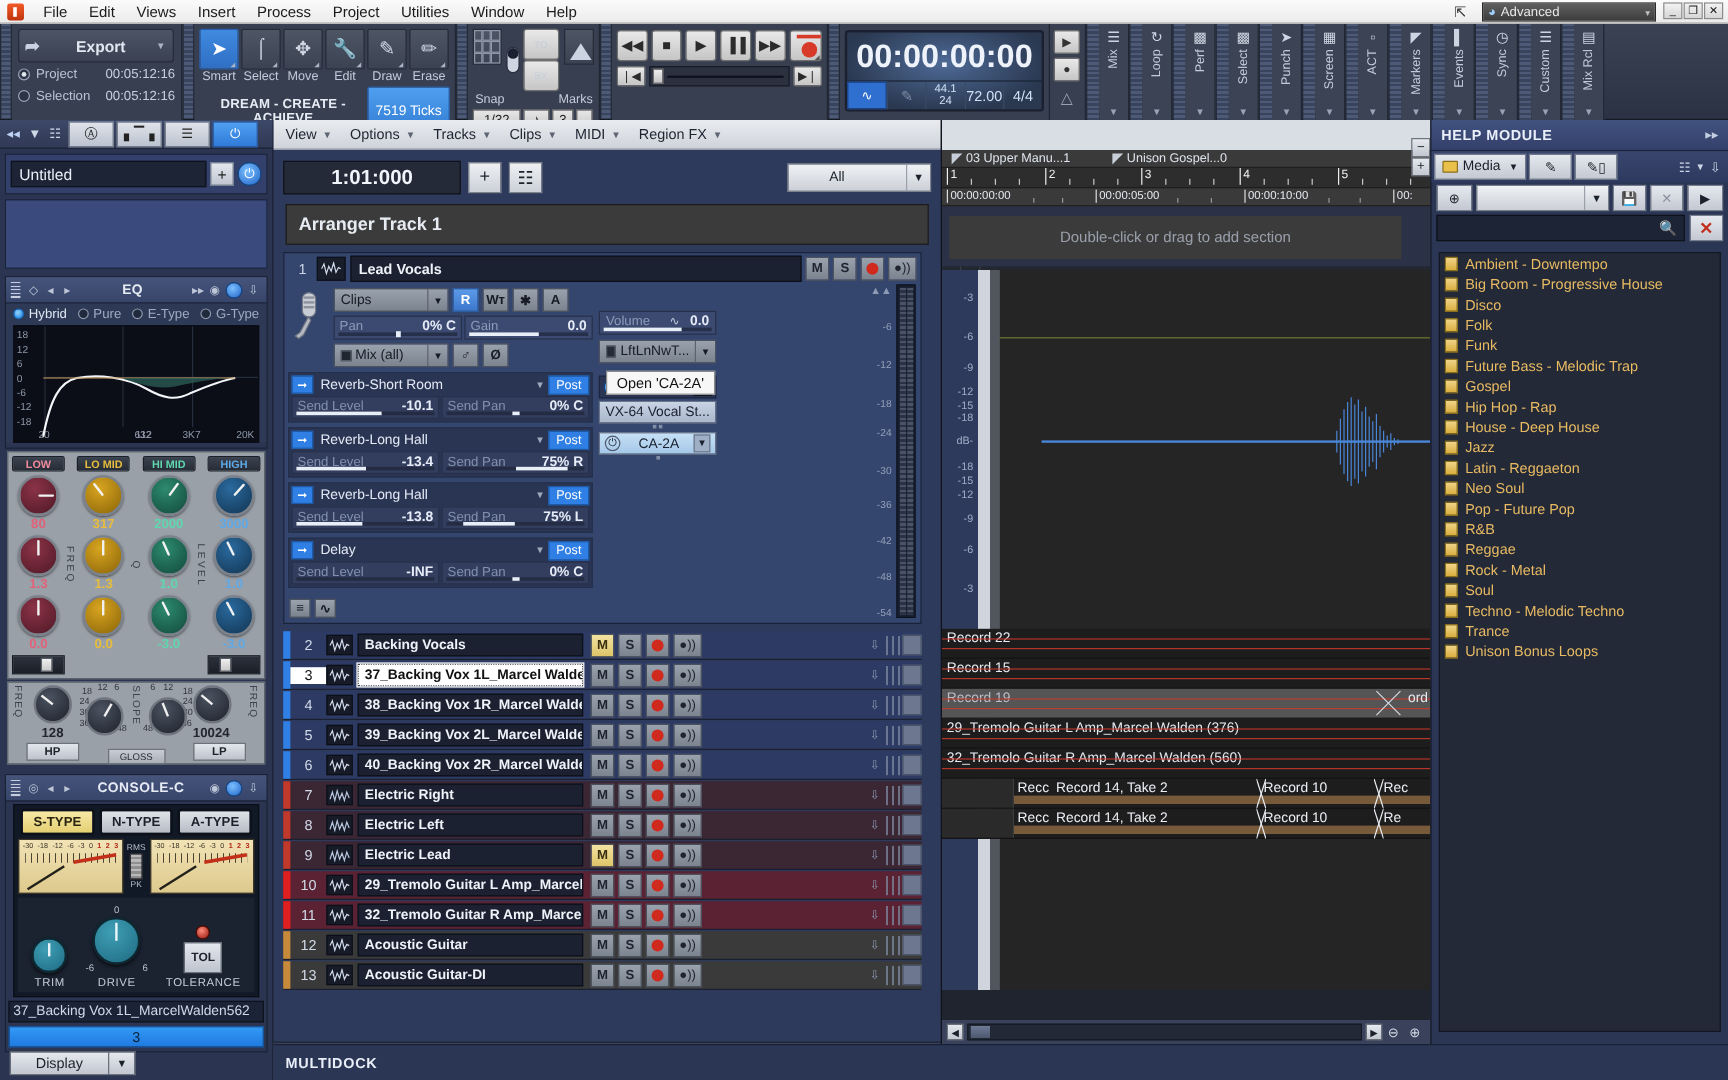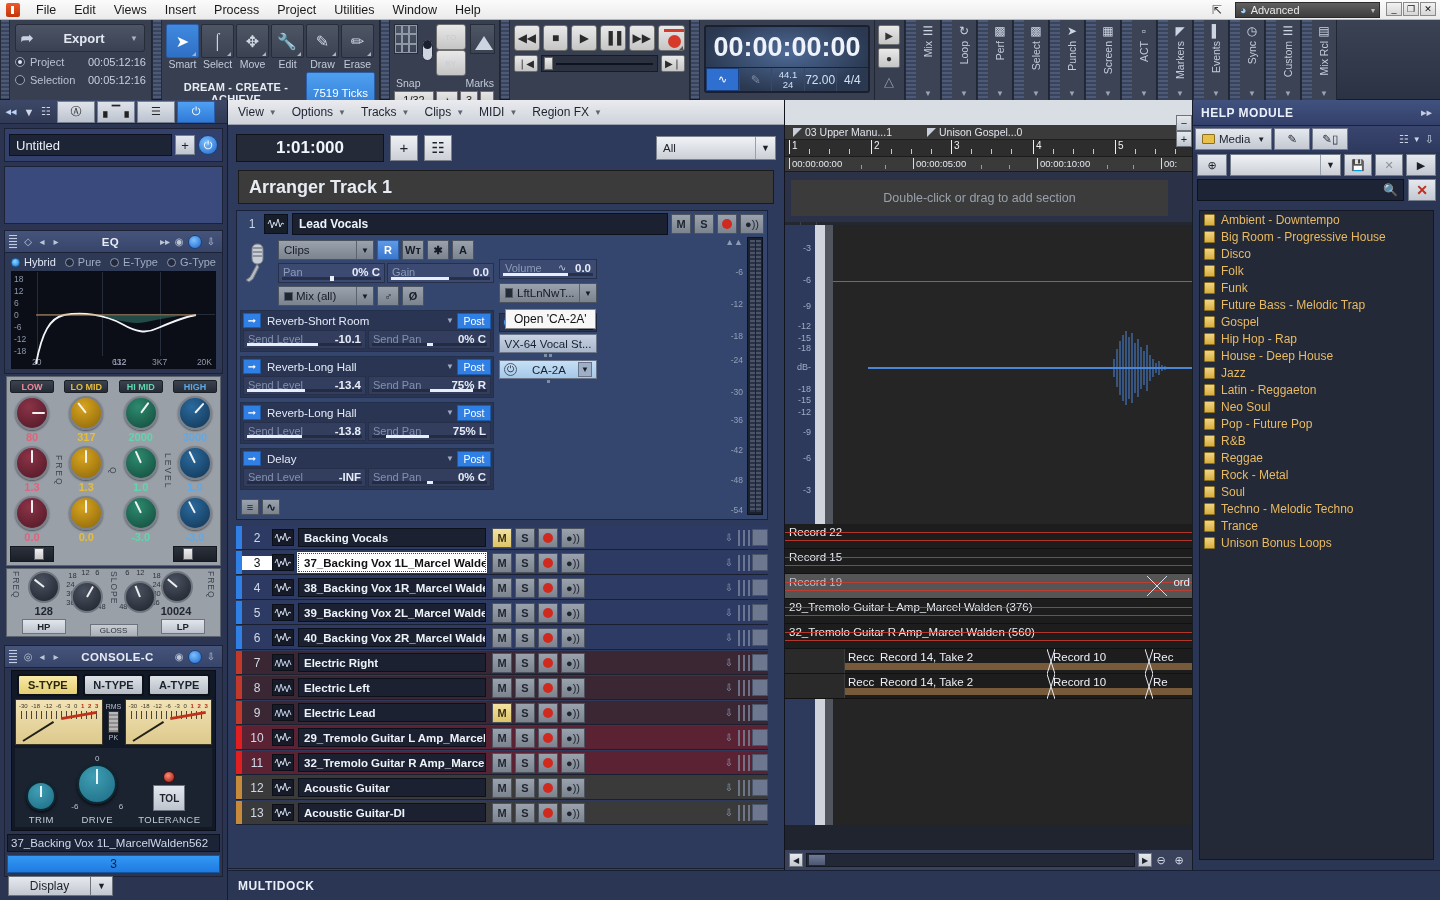--- a/index.html
+++ b/index.html
@@ -257,25 +257,25 @@
      display:flex;align-items:center;}
   .tvm{display:flex;align-items:center;padding:0 5px 0 10px;font-size:12px;color:#1e2330;}
   .tvm .c{margin-left:5px;font-size:8px;color:#5d6472;}
   #tv-ctrl{height:45px;display:flex;align-items:center;padding:0 8px;}
   #nowtime{width:148px;height:28px;background:#252a38;border:1px solid #10131c;
      display:flex;align-items:center;justify-content:center;color:#f0f4fb;font-size:17px;font-weight:bold;}
   #tv-ctrl .ab{width:28px;height:26px;margin-left:6px;background:linear-gradient(#eef0f3,#ccd0d7);
      border:1px solid #7d838d;display:flex;align-items:center;justify-content:center;color:#1c212b;font-size:15px;}
   #allsel{margin-left:auto;width:120px;height:24px;display:flex;
      background:linear-gradient(#f0f2f5,#cbcfd6);border:1px solid #7d838d;}
-  #allsel .t{flex:1;display:flex;align-items:center;padding-left:6px;color:#1c212b;font-size:11.5px;}
+  #allsel .t{flex:1;display:flex;align-items:center;padding-left:6px;color:#1c212b;font-size:11.5px;margin-left:28px;}
   #allsel .d{width:20px;border-left:1px solid #9aa0aa;display:flex;align-items:center;justify-content:center;font-size:9px;color:#1c212b;}
 
   #arranger{height:34px;margin:0 10px;background:#3b3b3b;border:1px solid #1b1b1b;
-     display:flex;align-items:center;padding-left:10px;font-size:18px;font-weight:bold;color:#e7ebf2;}
+     display:flex;align-items:center;padding-left:10px;font-size:15px;font-weight:bold;color:#e7ebf2;}
 
   #tracklist{position:absolute;left:0;top:110px;right:0;bottom:32px;overflow:hidden;}
 
   
   #tr1{position:absolute;left:8px;top:0;right:16px;height:310px;background:#34456e;border:1px solid #1a2238;}
   .trhdr{height:26px;display:flex;align-items:center;padding:2px 3px;}
   .trnum{width:24px;text-align:center;font-size:12px;color:#cdd6e6;}
   .trwave{width:24px;height:20px;background:#181d2a;border:1px solid #0c101a;margin-right:4px;
      display:flex;align-items:center;justify-content:center;}
   .trwave svg{display:block;}

